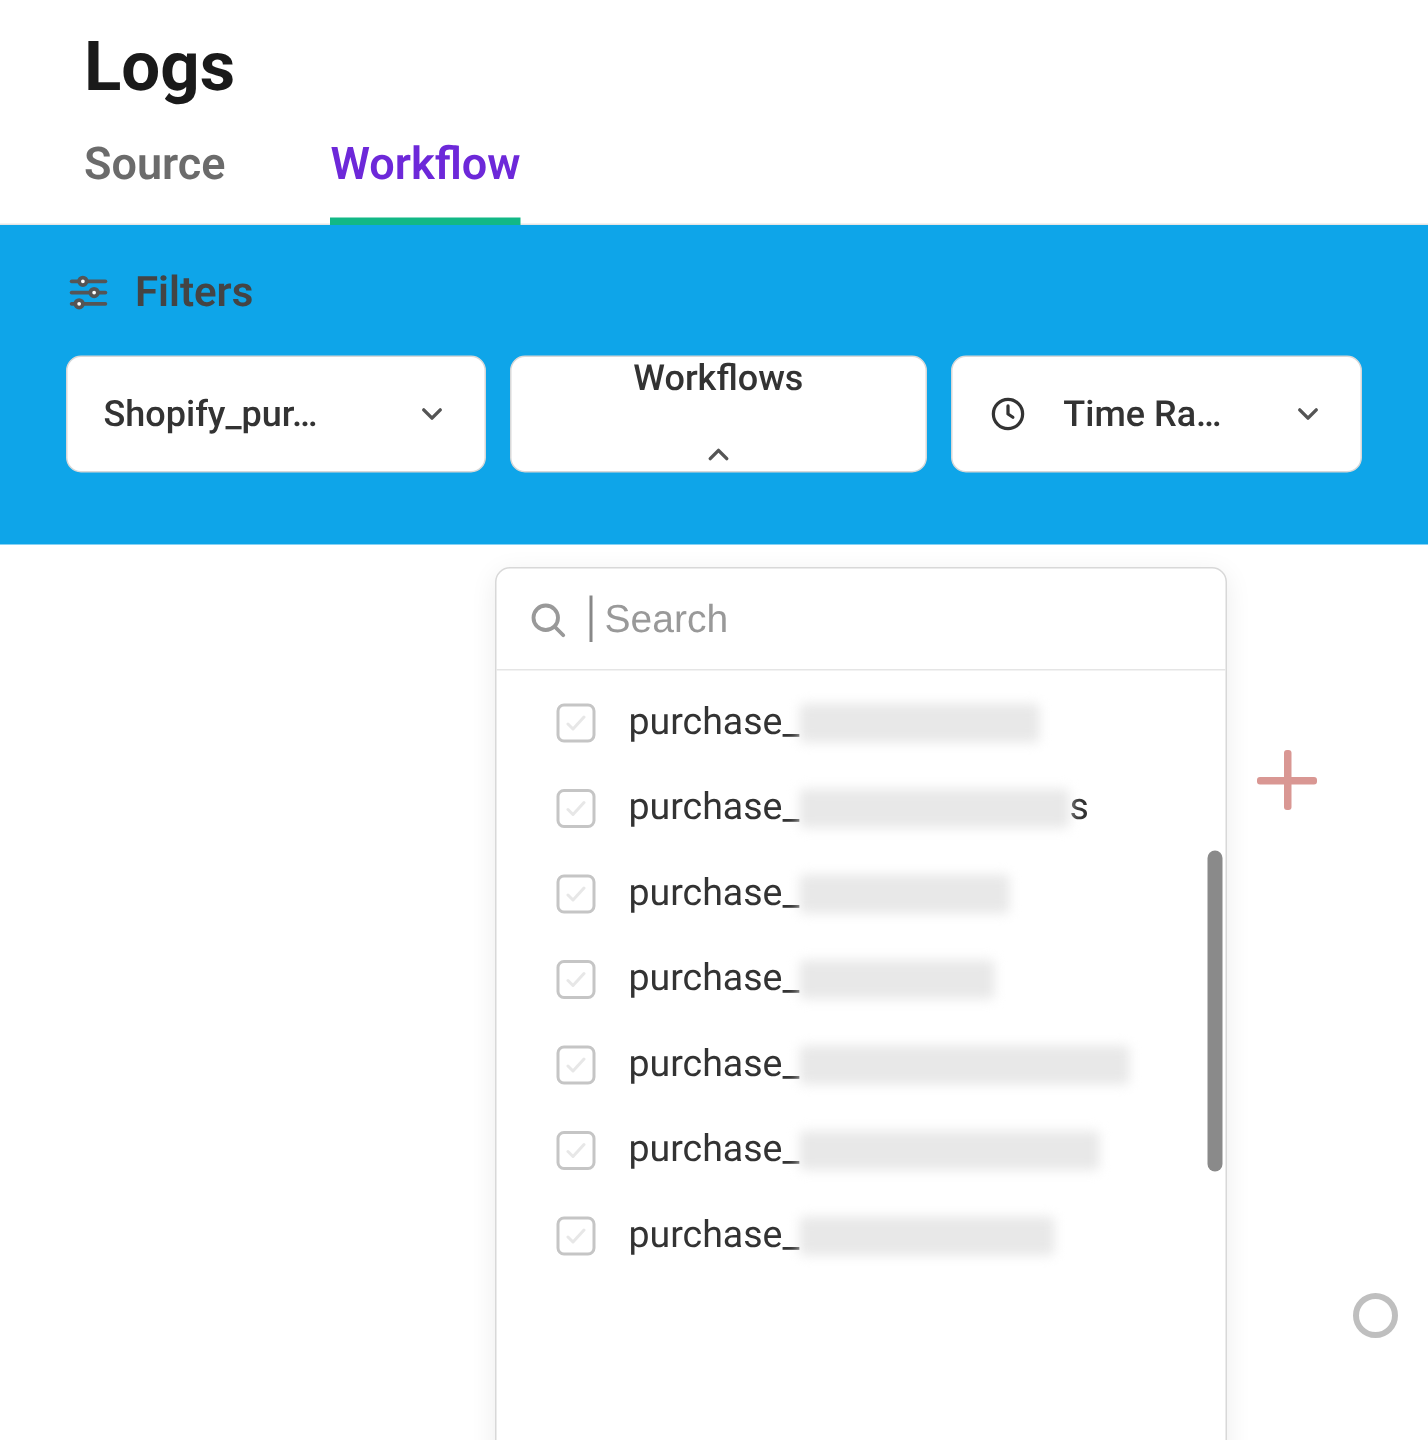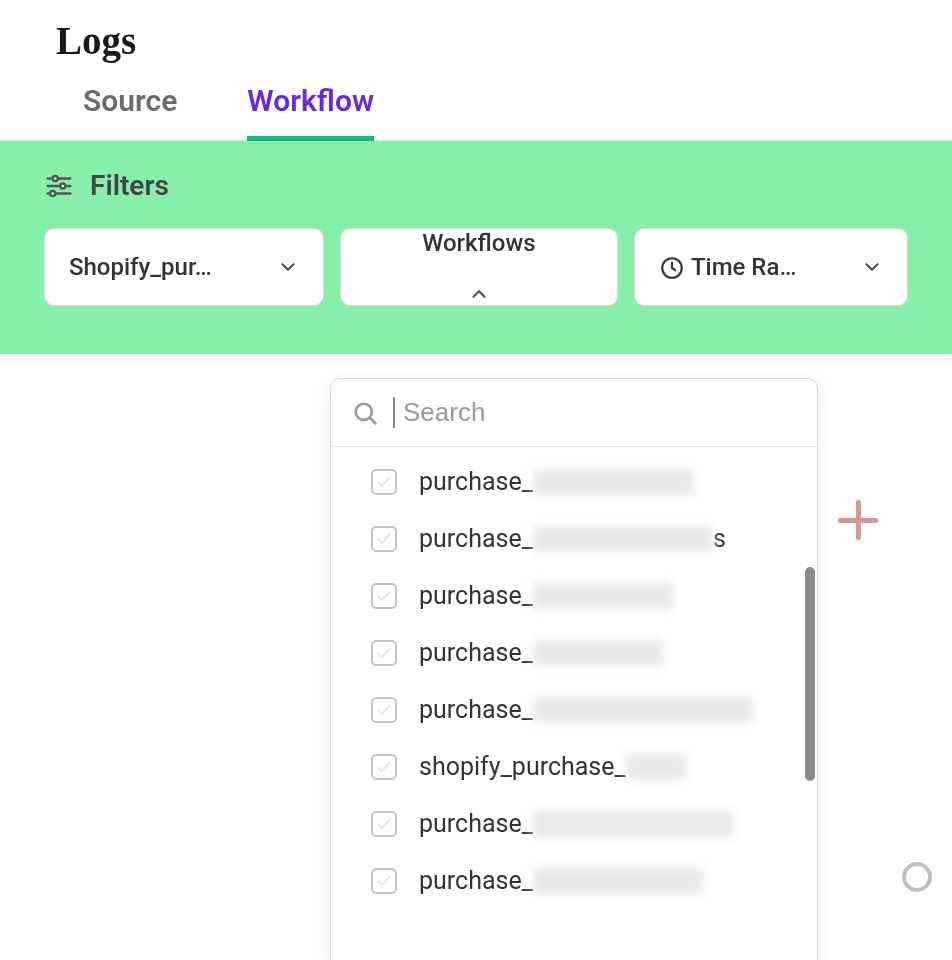--- a/index.html
+++ b/index.html
@@ -9,31 +9,30 @@
     height: 960px;
     background: #fff;
     color: #333;
     overflow: hidden;
     position: relative;
   }
   .page {
     padding-top: 18px;
   }
   .page-title {
-    font-size: 39px;
+    font-size: 46px;
     font-weight: 700;
     color: #1a1a1a;
     padding-left: 56px;
     padding-bottom: 20px;
-    font-family: Liberation Serif, serif;
   }
   .tabs {
     display: flex;
     gap: 70px;
-    padding-left: 83px;
+    padding-left: 56px;
     border-bottom: 1px solid #e5e5e5;
   }
   .tab {
     font-size: 30px;
     font-weight: 600;
     color: #6b6b6b;
     padding-bottom: 22px;
     cursor: pointer;
     position: relative;
   }
@@ -41,21 +40,21 @@
     color: #6d28d9;
   }
   .tab.active::after {
     content: "";
     position: absolute;
     left: 0; right: 0; bottom: -1px;
     height: 5px;
     background: #12b886;
   }
   .filters-bar {
-    background: #86efac;
+    background: #0ea5e9;
     padding: 28px 44px 48px 44px;
   }
   .filters-heading {
     display: flex;
     align-items: center;
     gap: 16px;
     font-size: 28px;
     font-weight: 600;
     color: #444;
     margin-bottom: 26px;
@@ -81,22 +80,22 @@
   .pill-source { width: 288px; }
   .pill-workflows { width: 286px; flex-direction: column; }
   .pill-time { width: 282px; }
   .pill-label {
     white-space: nowrap;
     overflow: hidden;
     text-overflow: ellipsis;
   }
   .pill-time .pill-inner {
     display: flex;
-    align-items: flex-end;
-    gap: 6px;
+    align-items: center;
+    gap: 24px;
     overflow: hidden;
   }
   .dropdown-panel {
     position: absolute;
     top: 378px;
     left: 330px;
     width: 488px;
     height: 600px;
     background: #fff;
     border: 1px solid #d8d8d8;
@@ -347,31 +346,20 @@
           <span class="blur-rect bw-220"></span>
         </span>
       </div>
       <div class="dropdown-item">
         <span class="checkbox">
           <svg width="16" height="16" viewBox="0 0 24 24" fill="none" stroke="#bbb" stroke-width="3" stroke-linecap="round" stroke-linejoin="round">
             <polyline points="4 13 9 18 20 6"></polyline>
           </svg>
         </span>
         <span class="item-text">
-          <span>shopify_purchase_</span>
-          <span class="blur-rect bw-60"></span>
-        </span>
-      </div>
-      <div class="dropdown-item">
-        <span class="checkbox">
-          <svg width="16" height="16" viewBox="0 0 24 24" fill="none" stroke="#bbb" stroke-width="3" stroke-linecap="round" stroke-linejoin="round">
-            <polyline points="4 13 9 18 20 6"></polyline>
-          </svg>
-        </span>
-        <span class="item-text">
           <span>purchase_</span>
           <span class="blur-rect bw-200"></span>
         </span>
       </div>
       <div class="dropdown-item">
         <span class="checkbox">
           <svg width="16" height="16" viewBox="0 0 24 24" fill="none" stroke="#bbb" stroke-width="3" stroke-linecap="round" stroke-linejoin="round">
             <polyline points="4 13 9 18 20 6"></polyline>
           </svg>
         </span>

